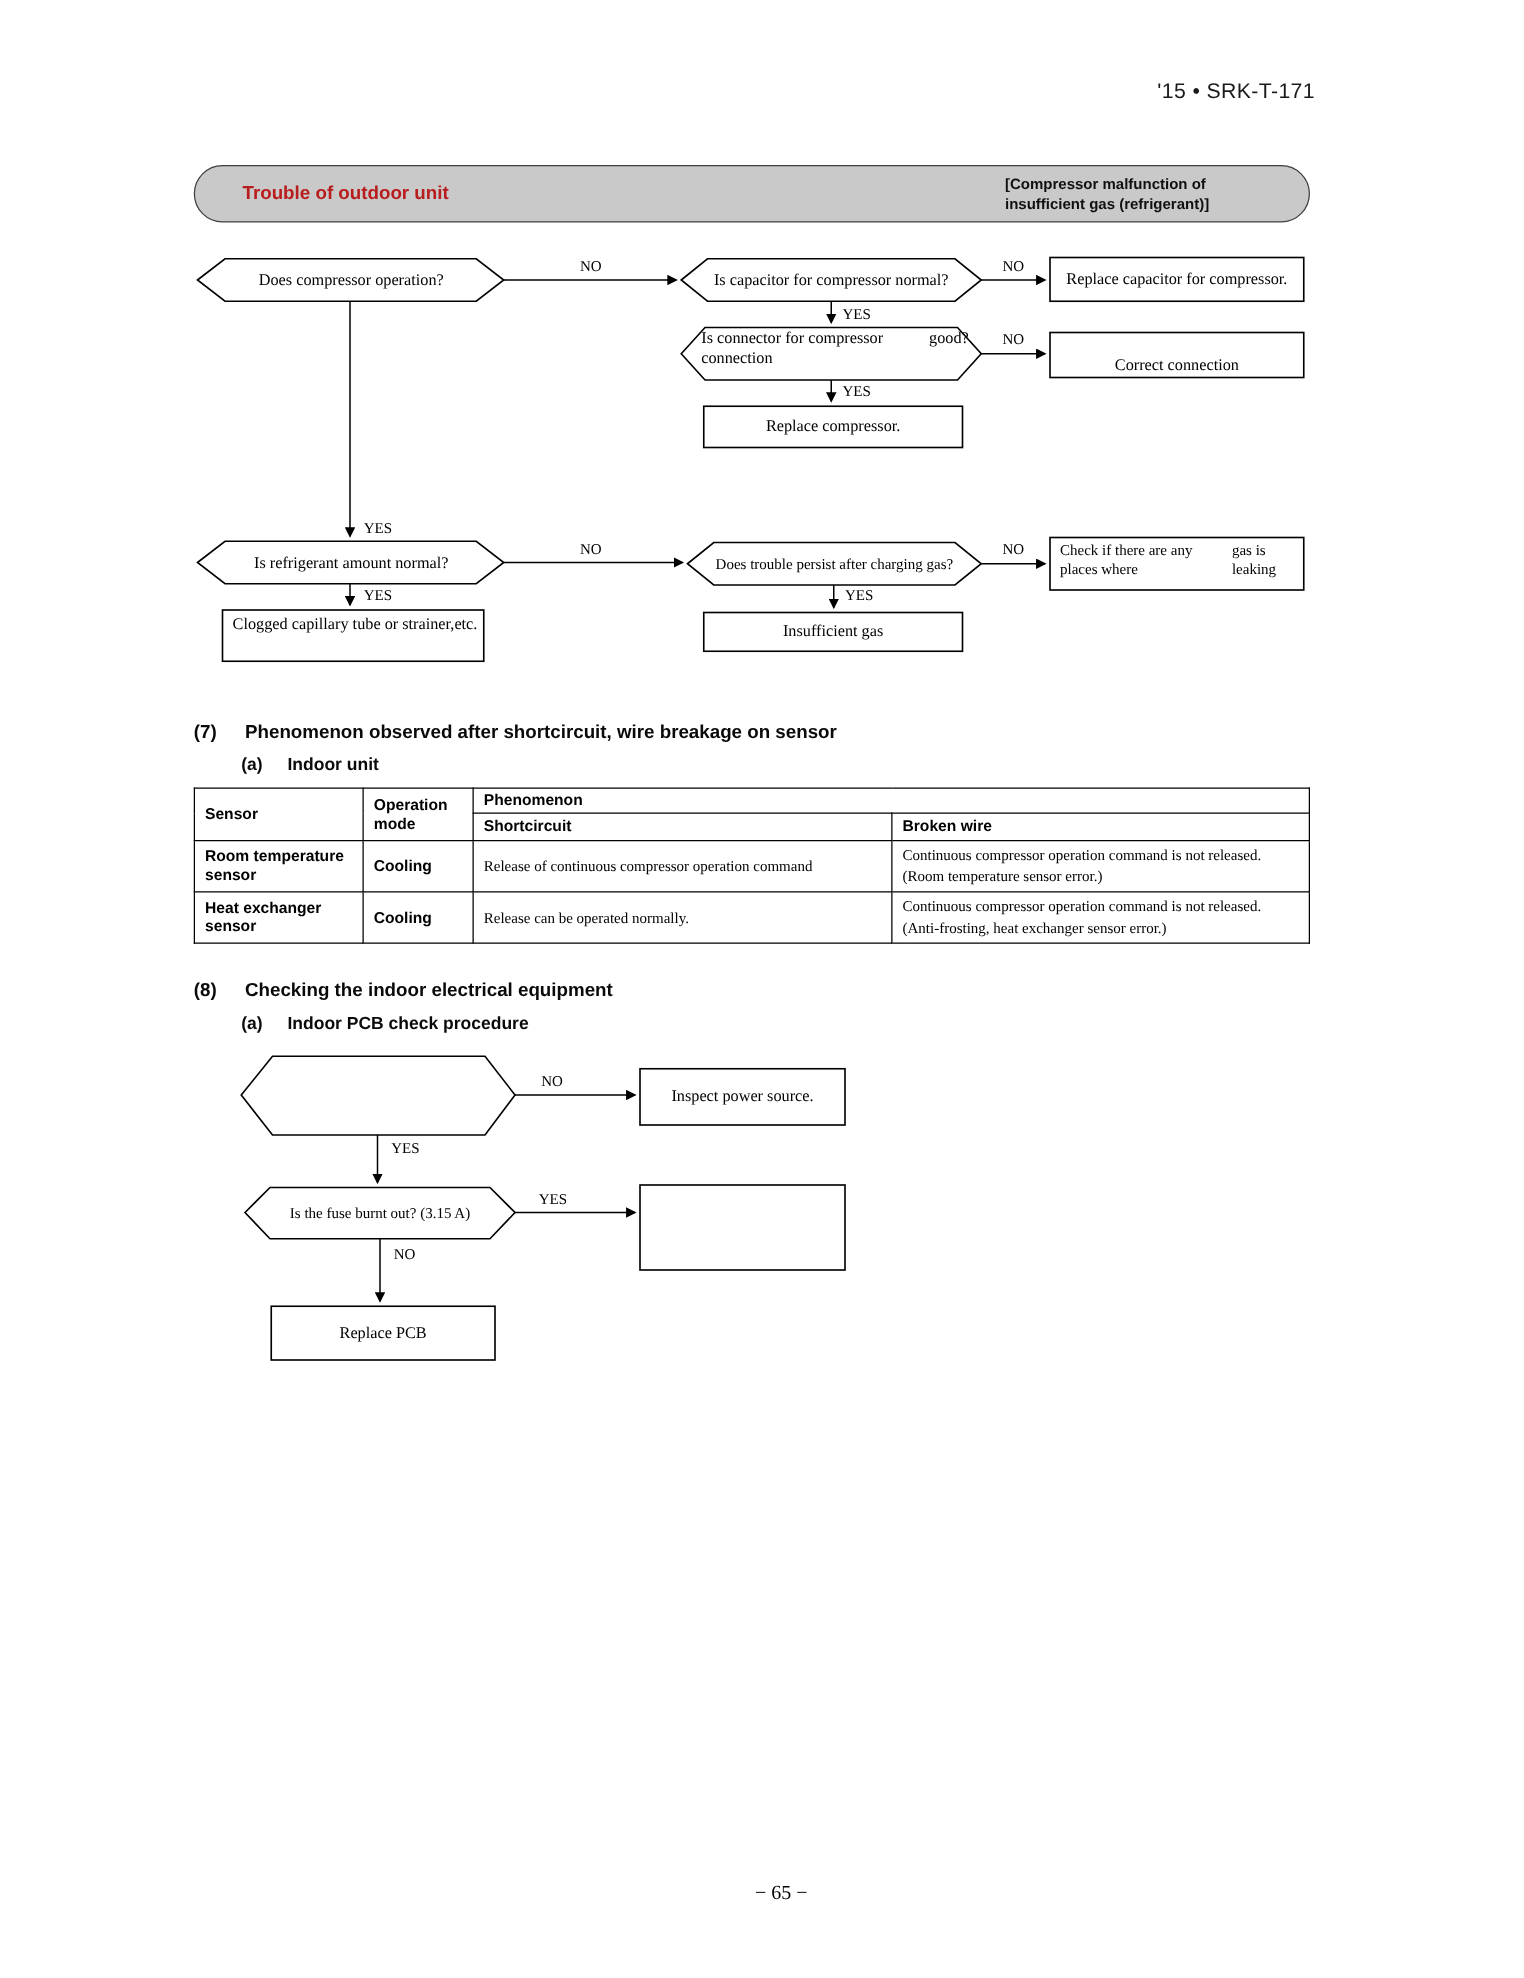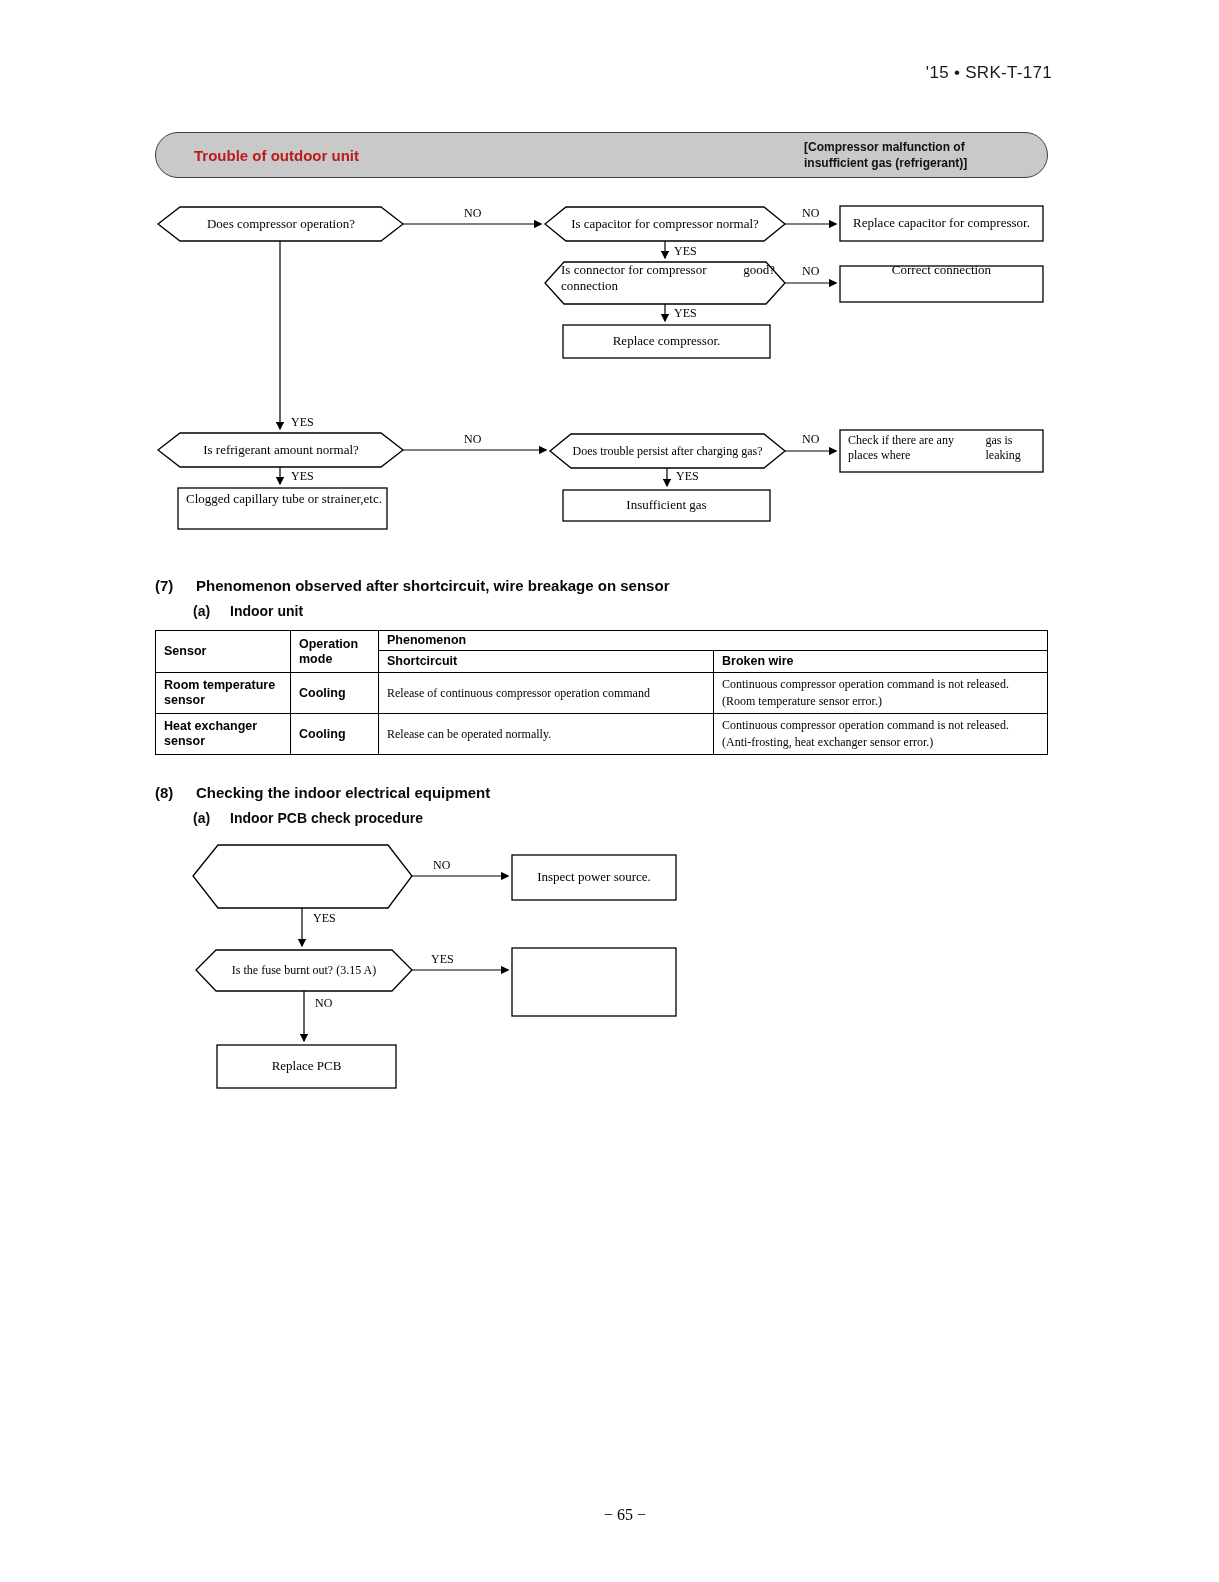--- a/index.html
+++ b/index.html
@@ -114,21 +114,21 @@
     </g>
   </svg>
 
   <div class="node" style="left:170px;top:207px;width:222px;height:34px">Does compressor operation?</div>
   <div class="node" style="left:557px;top:207px;width:216px;height:34px">Is capacitor for compressor normal?</div>
   <div class="node" style="left:841px;top:206px;width:201px;height:35px">Replace capacitor for compressor.</div>
   <div class="node col leftalign" style="left:561px;top:262px;width:214px;height:42px">
     <div>Is connector for compressor connection</div>
     <div>good?</div>
   </div>
-  <div class="node" style="left:841px;top:252px;width:201px;height:36px">Correct connection</div>
+  <div class="node" style="left:841px;top:274px;width:201px;height:36px">Correct connection</div>
   <div class="node" style="left:563px;top:325px;width:207px;height:33px">Replace compressor.</div>
   <div class="node" style="left:170px;top:433px;width:222px;height:34px">Is refrigerant amount normal?</div>
   <div class="node small" style="left:562px;top:434px;width:211px;height:34px">Does trouble persist after charging gas?</div>
   <div class="node col leftalign small" style="left:848px;top:433px;width:190px;height:37px">
     <div>Check if there are any places where</div>
     <div>gas is leaking</div>
   </div>
   <div class="node col leftalign" style="left:186px;top:491px;width:196px;height:36px">
     <div>Clogged capillary tube or strainer,</div>
     <div>etc.</div>

